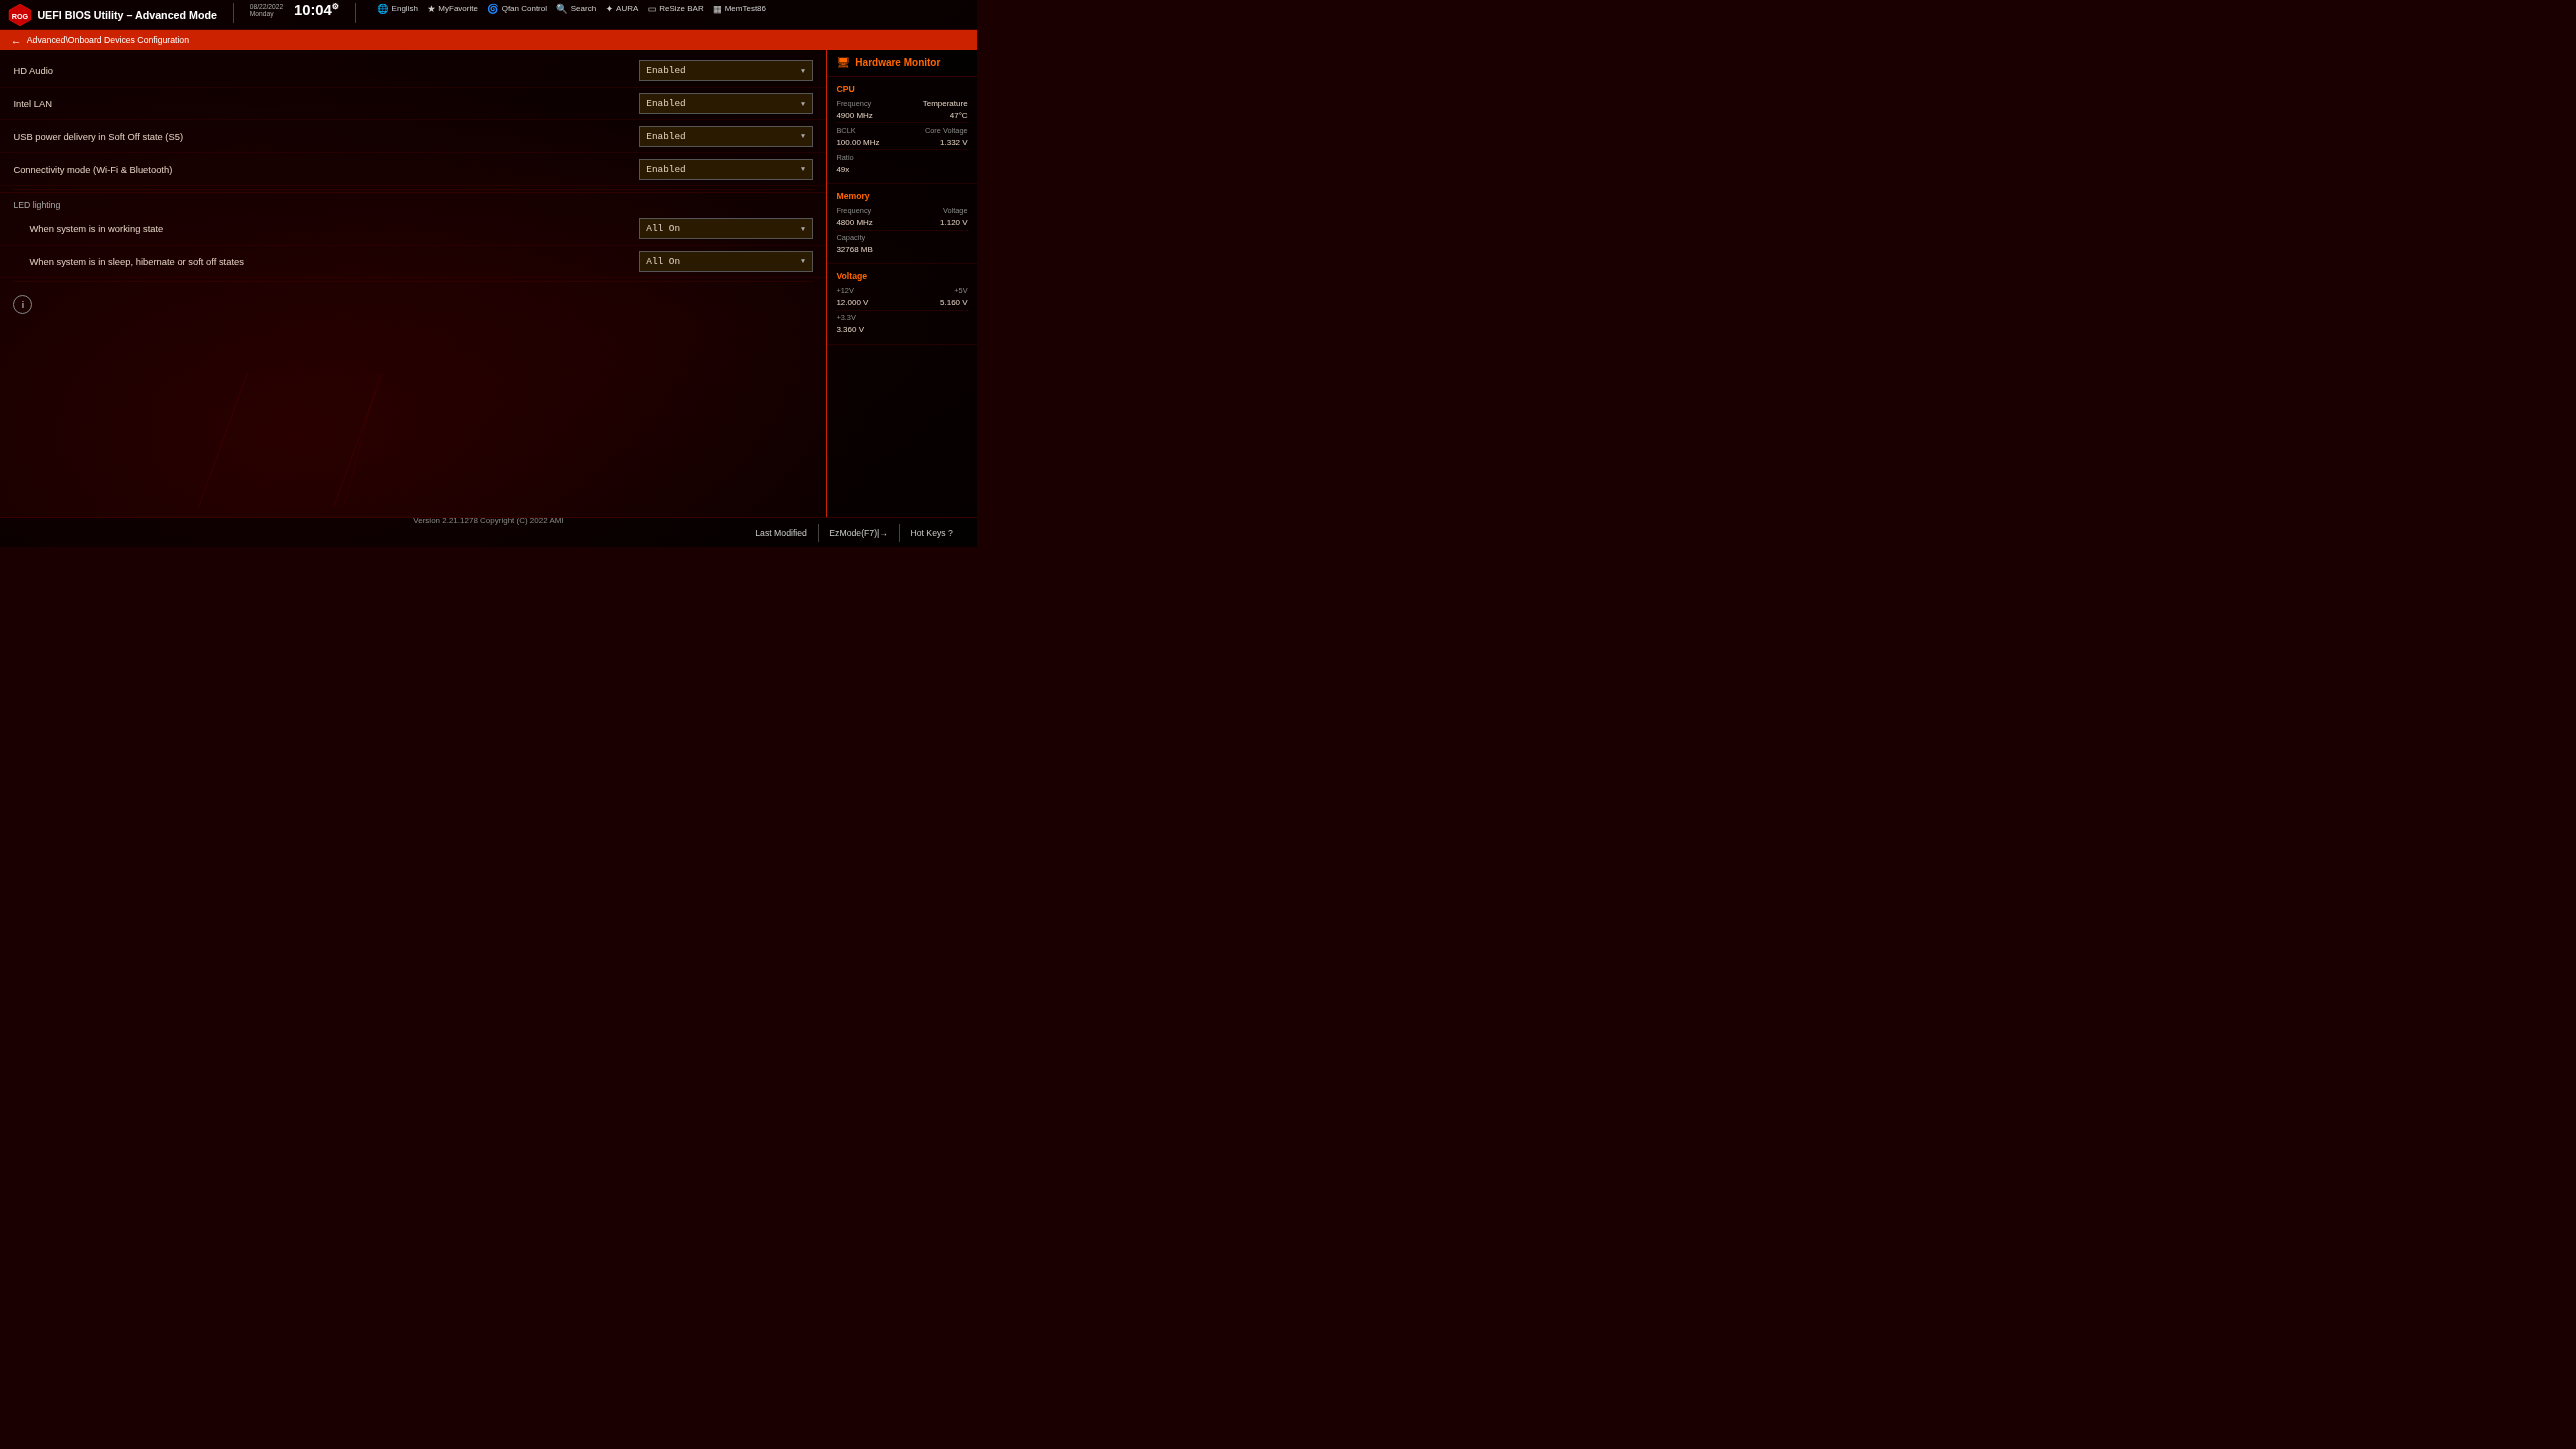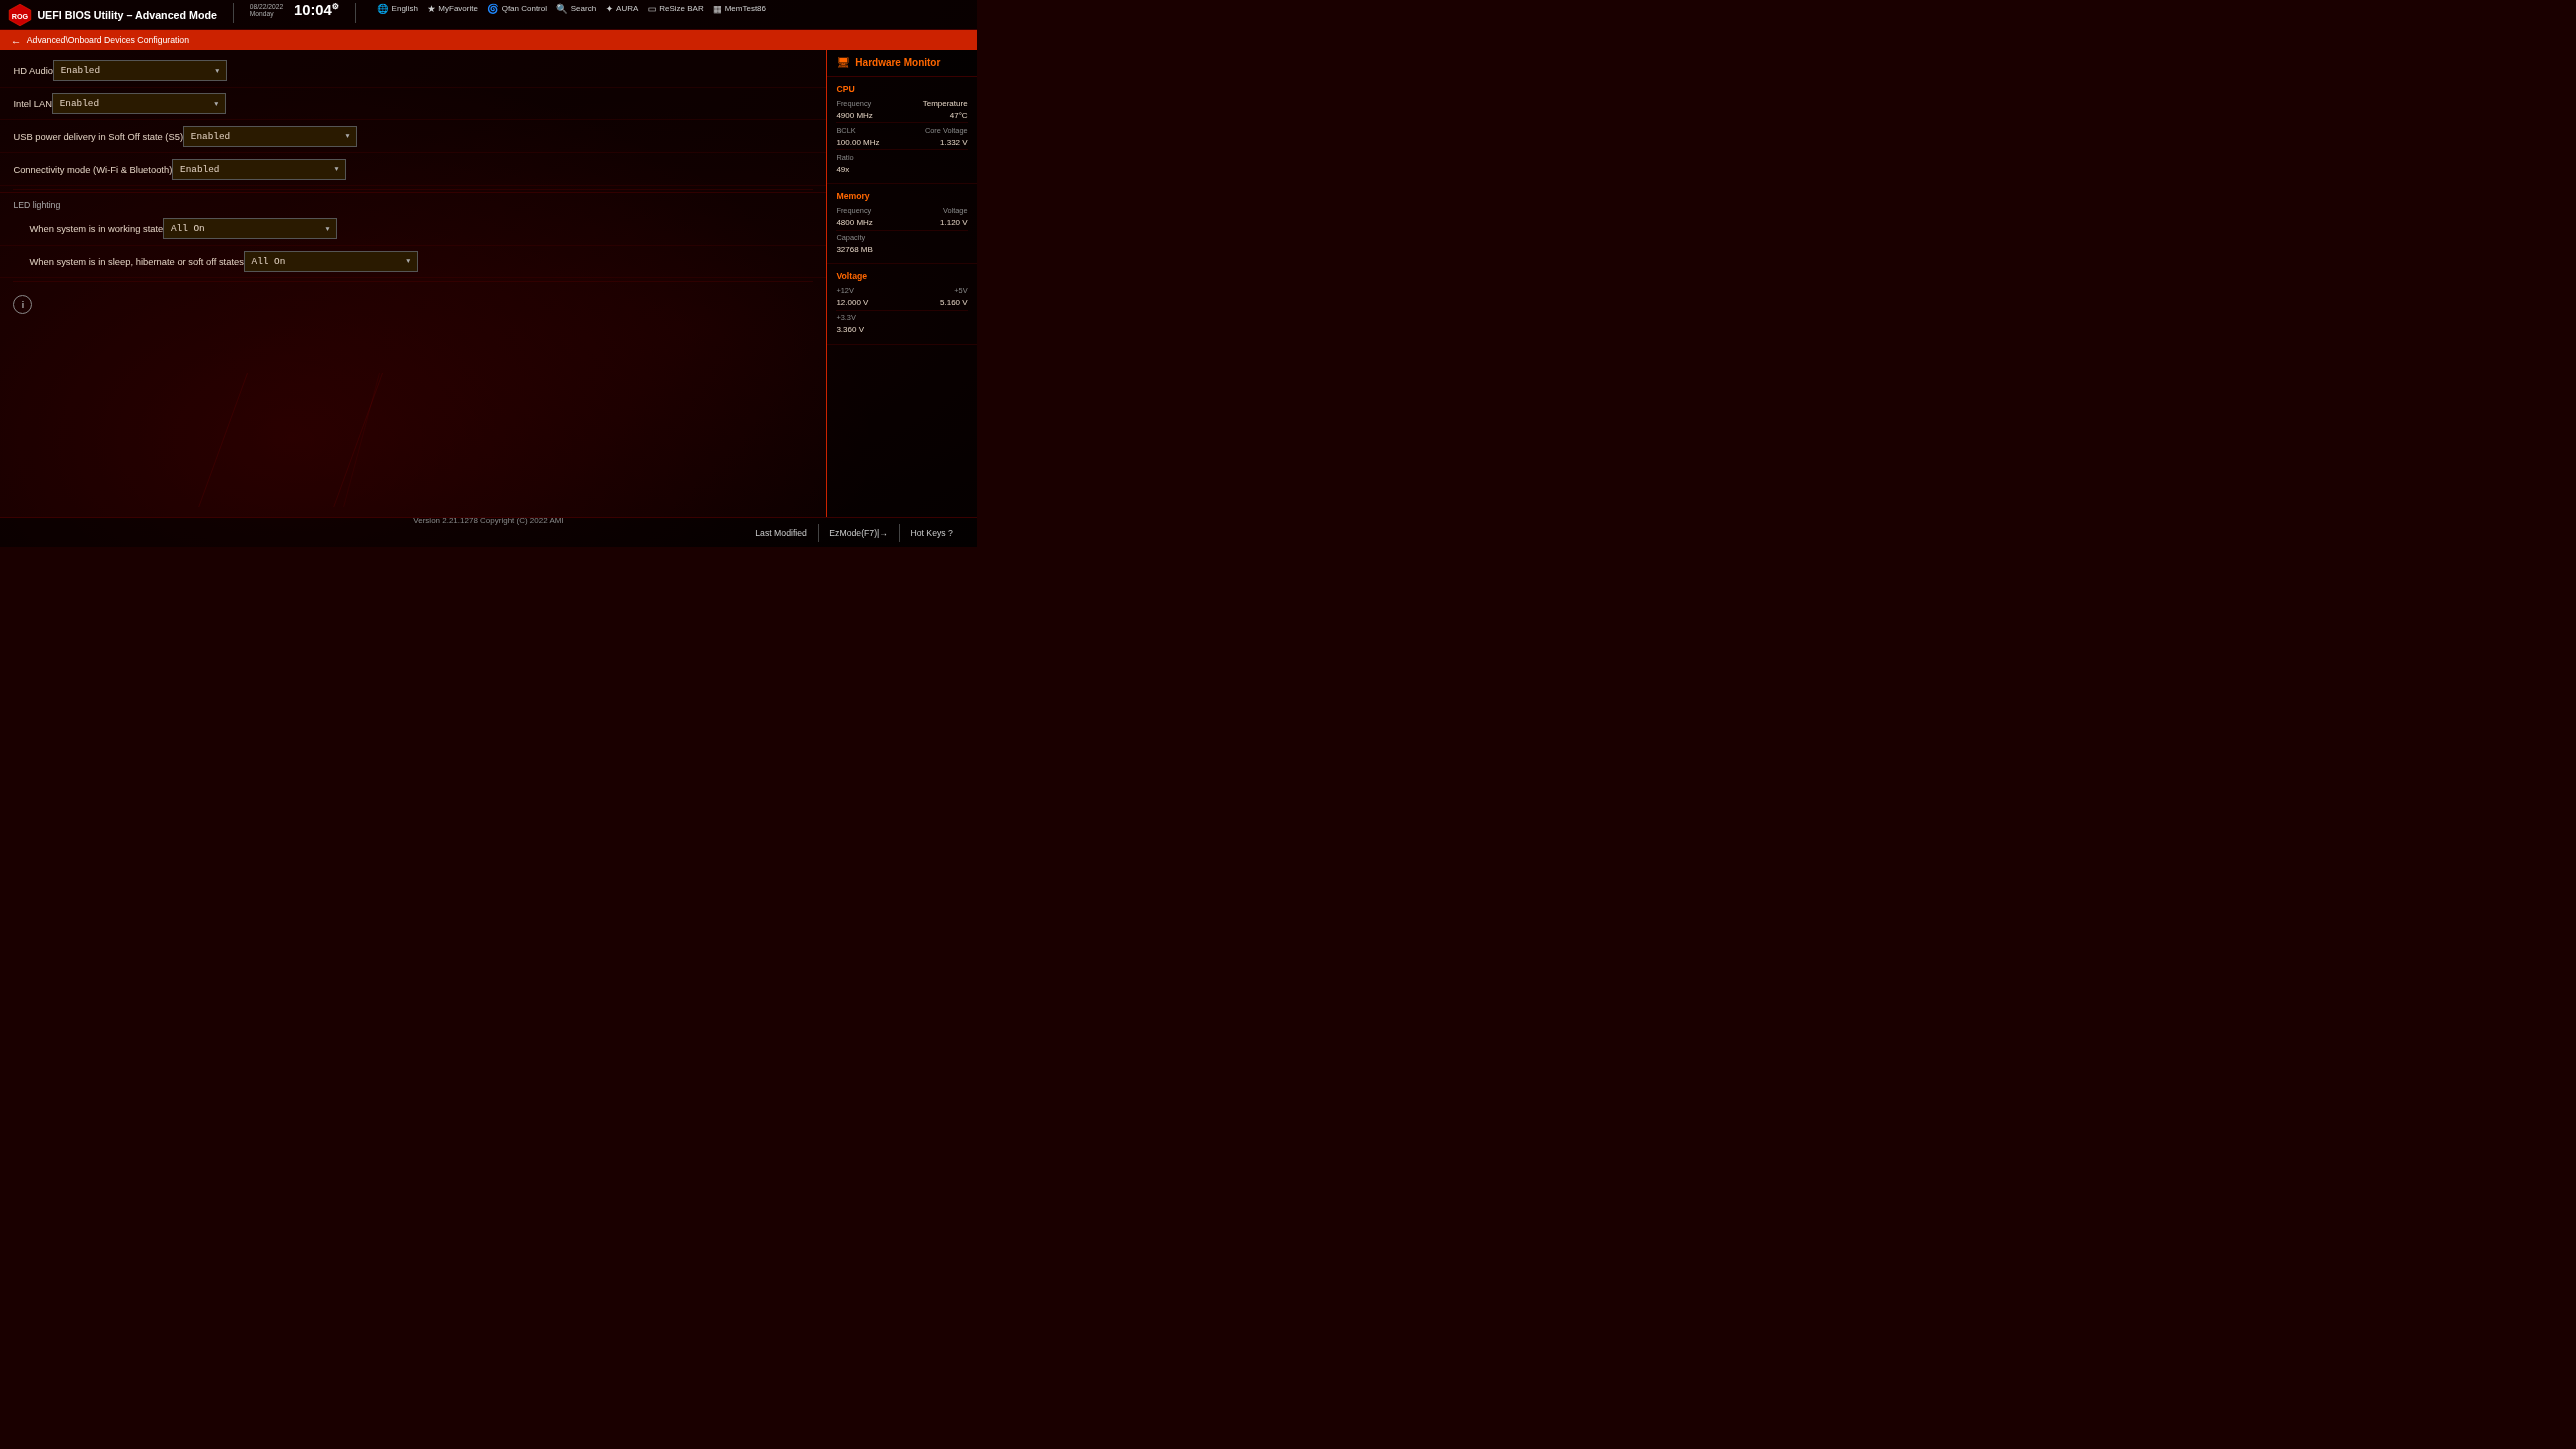--- a/index.html
+++ b/index.html
@@ -164,20 +164,21 @@
     .settings-panel {
       flex: 1;
       padding: 5.4px 0;
       overflow-y: auto;
       background: rgba(0,0,0,0.3);
     }
 
     .setting-row {
       display: flex;
       align-items: center;
+      justify-content: space-between;
       padding: 5.4px 13.4px;
       border-bottom: 0.7px solid rgba(80,0,0,0.3);
       min-height: 29.5px;
     }
 
     .setting-label {
       font-size: 9.4px;
       color: #e0d0c0;
     }
 

